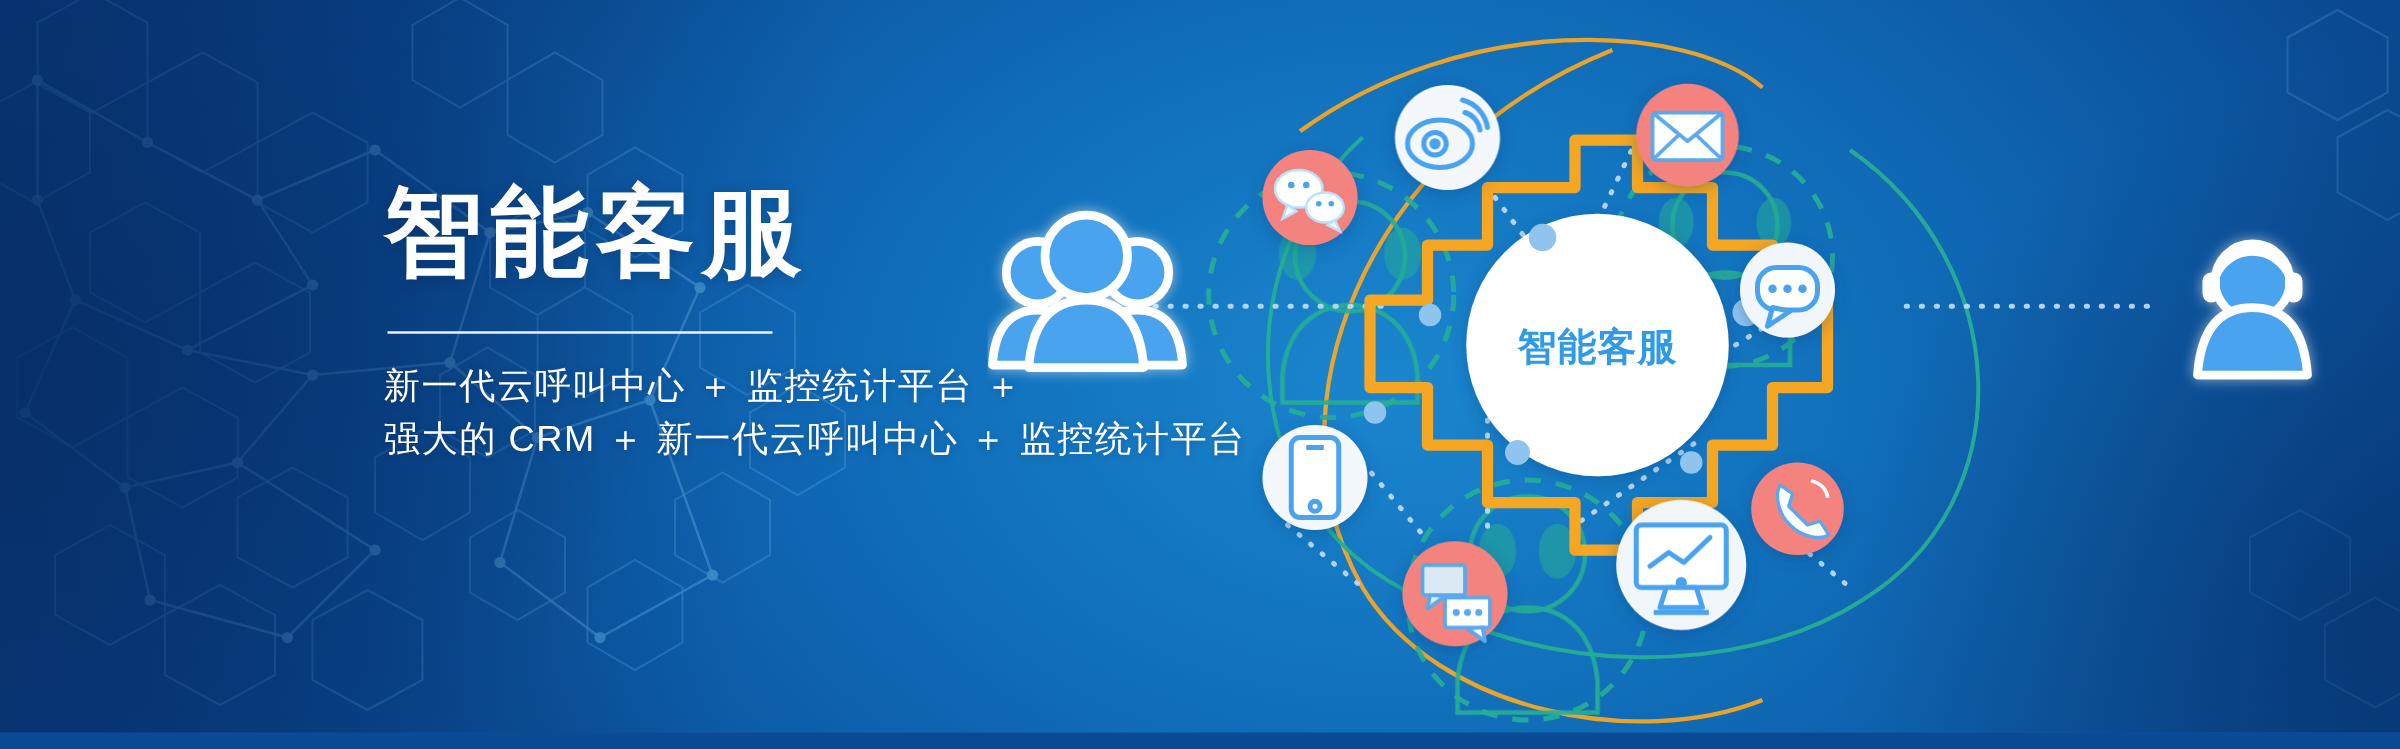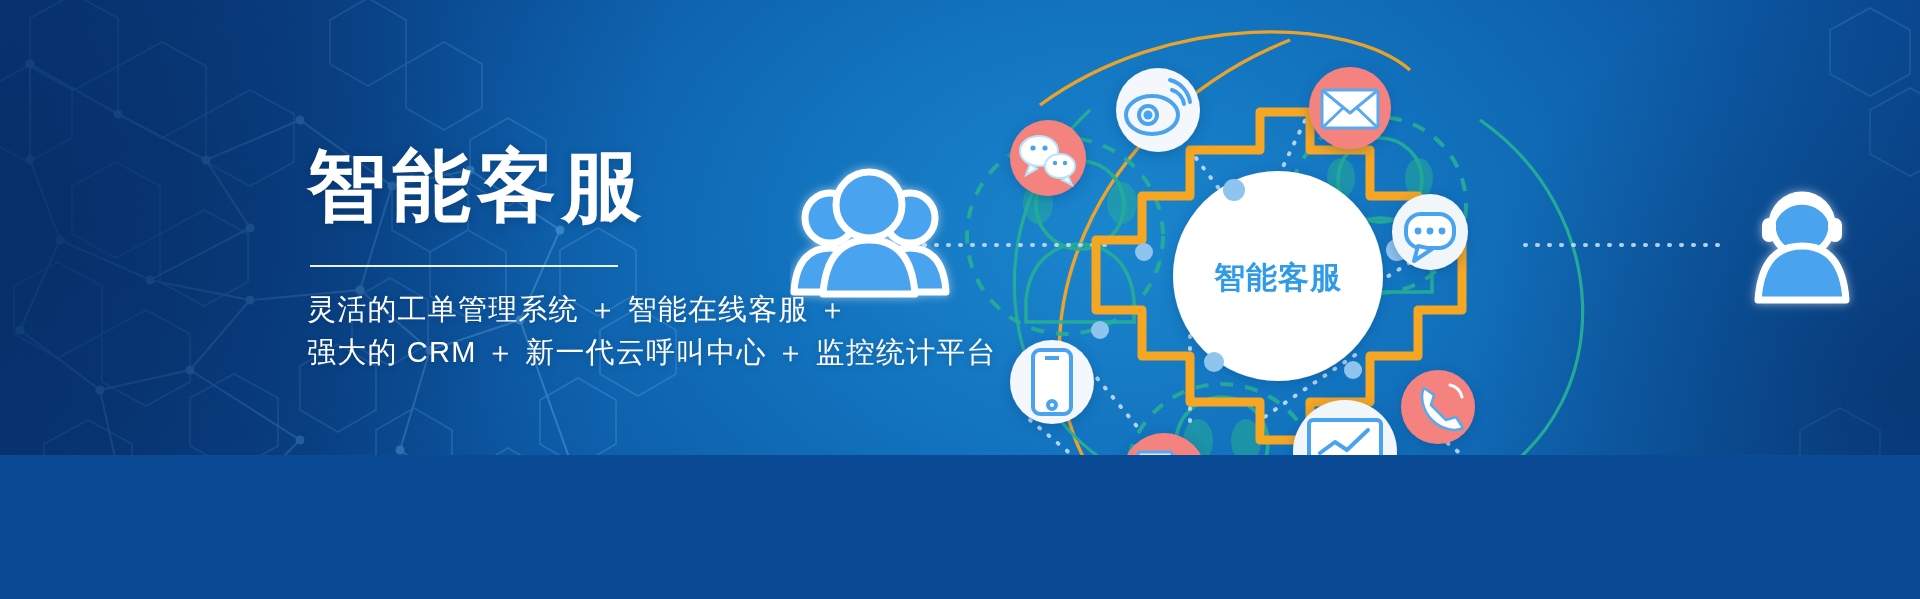--- a/index.html
+++ b/index.html
@@ -5,21 +5,21 @@
   * { margin:0; padding:0; box-sizing:border-box; }
   html,body { width:1920px; height:599px; overflow:hidden; }
   body {
     font-family:"Liberation Sans","DejaVu Sans",sans-serif;
     background:#0b4b96;
   }
 
   
   .banner {
     position:relative;
-    width:1920px; height:455px;
+    width:1920px; height:586px;
     overflow:hidden;
     background:
       radial-gradient(ellipse 1100px 800px at 58% 52%, #1a86ce 0%, #1272bd 30%, #0d5ca8 58%, #0a4a93 78%, #083f84 100%);
     padding-left: 39px;
   }
   .banner::after{
     content:"";
     position:absolute; inset:0;
     background:
       radial-gradient(ellipse 700px 620px at 2% 50%, rgba(7,46,102,.75) 0%, rgba(7,46,102,0) 70%),
@@ -142,21 +142,21 @@
       <polygon points="250,110 290,88 330,110 330,154 290,176 250,154"></polygon>
       <polygon points="180,430 220,408 260,430 260,474 220,496 180,474"></polygon>
       <polygon points="240,500 280,478 320,500 320,544 280,566 240,544"></polygon>
     </g>
   </svg>
 
   <div class="copy">
     <div class="title">智能客服</div>
     <div class="rule"></div>
     <div class="sub">
-      <div>灵活的工单管理系统 ＋ 智能在线客服 ＋</div>
+      <div>新一代云呼叫中心 ＋ 监控统计平台 ＋</div>
       <div>强大的 CRM ＋ 新一代云呼叫中心 ＋ 监控统计平台</div>
     </div>
   </div>
 
   <svg class="graphic" viewBox="0 0 1130 599">
 
     <defs>
       <filter id="softshadow" x="-40%" y="-40%" width="180%" height="180%">
         <feDropShadow dx="0" dy="3" stdDeviation="6" flood-color="#053a7a" flood-opacity=".32"></feDropShadow>
       </filter>

